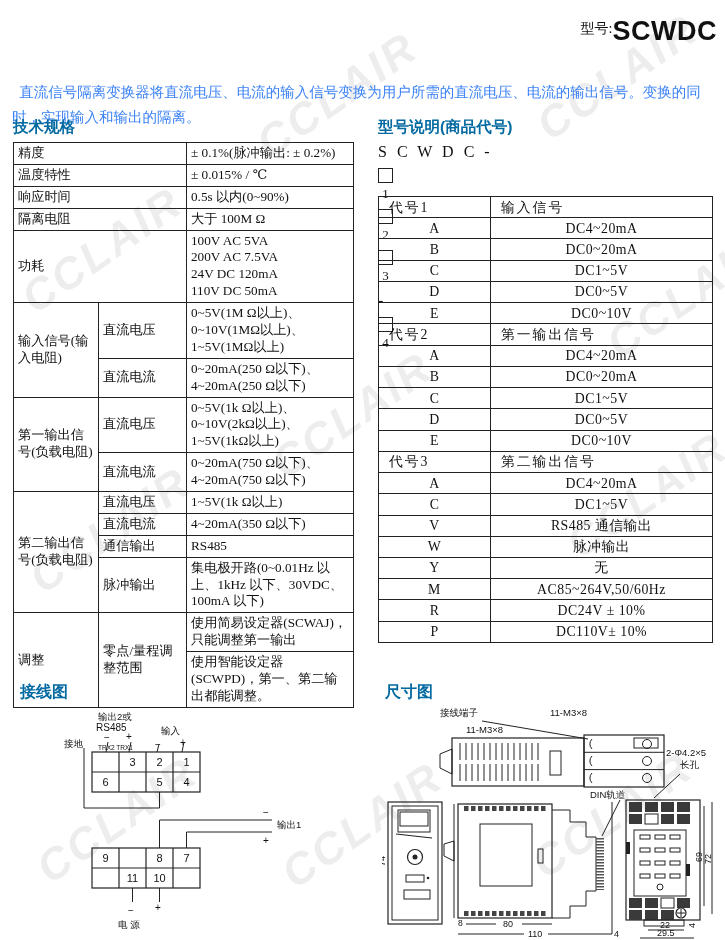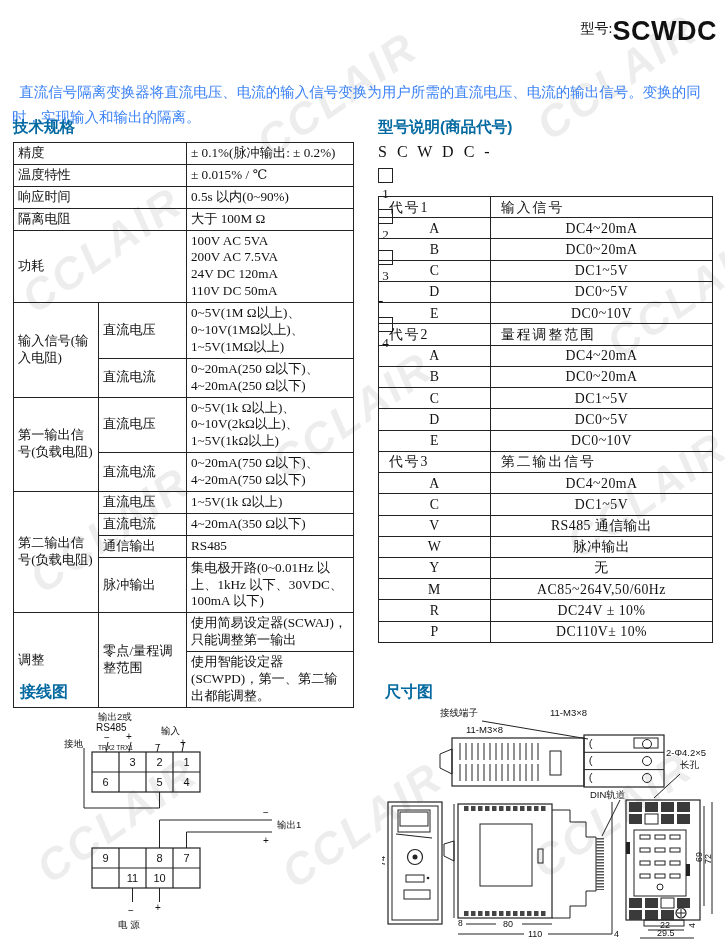--- a/index.html
+++ b/index.html
@@ -221,21 +221,21 @@
     <tr>
           <td class="c">D</td>
           <td class="c">DC0~5V</td>
         </tr>
     <tr>
           <td class="c">E</td>
           <td class="c">DC0~10V</td>
         </tr>
     <tr class="sec">
       <td>代号2</td>
-      <td>量程调整范围</td>
+      <td>第一输出信号</td>
     </tr>
     <tr>
           <td class="c">A</td>
           <td class="c">DC4~20mA</td>
         </tr>
     <tr>
           <td class="c">B</td>
           <td class="c">DC0~20mA</td>
         </tr>
     <tr>

